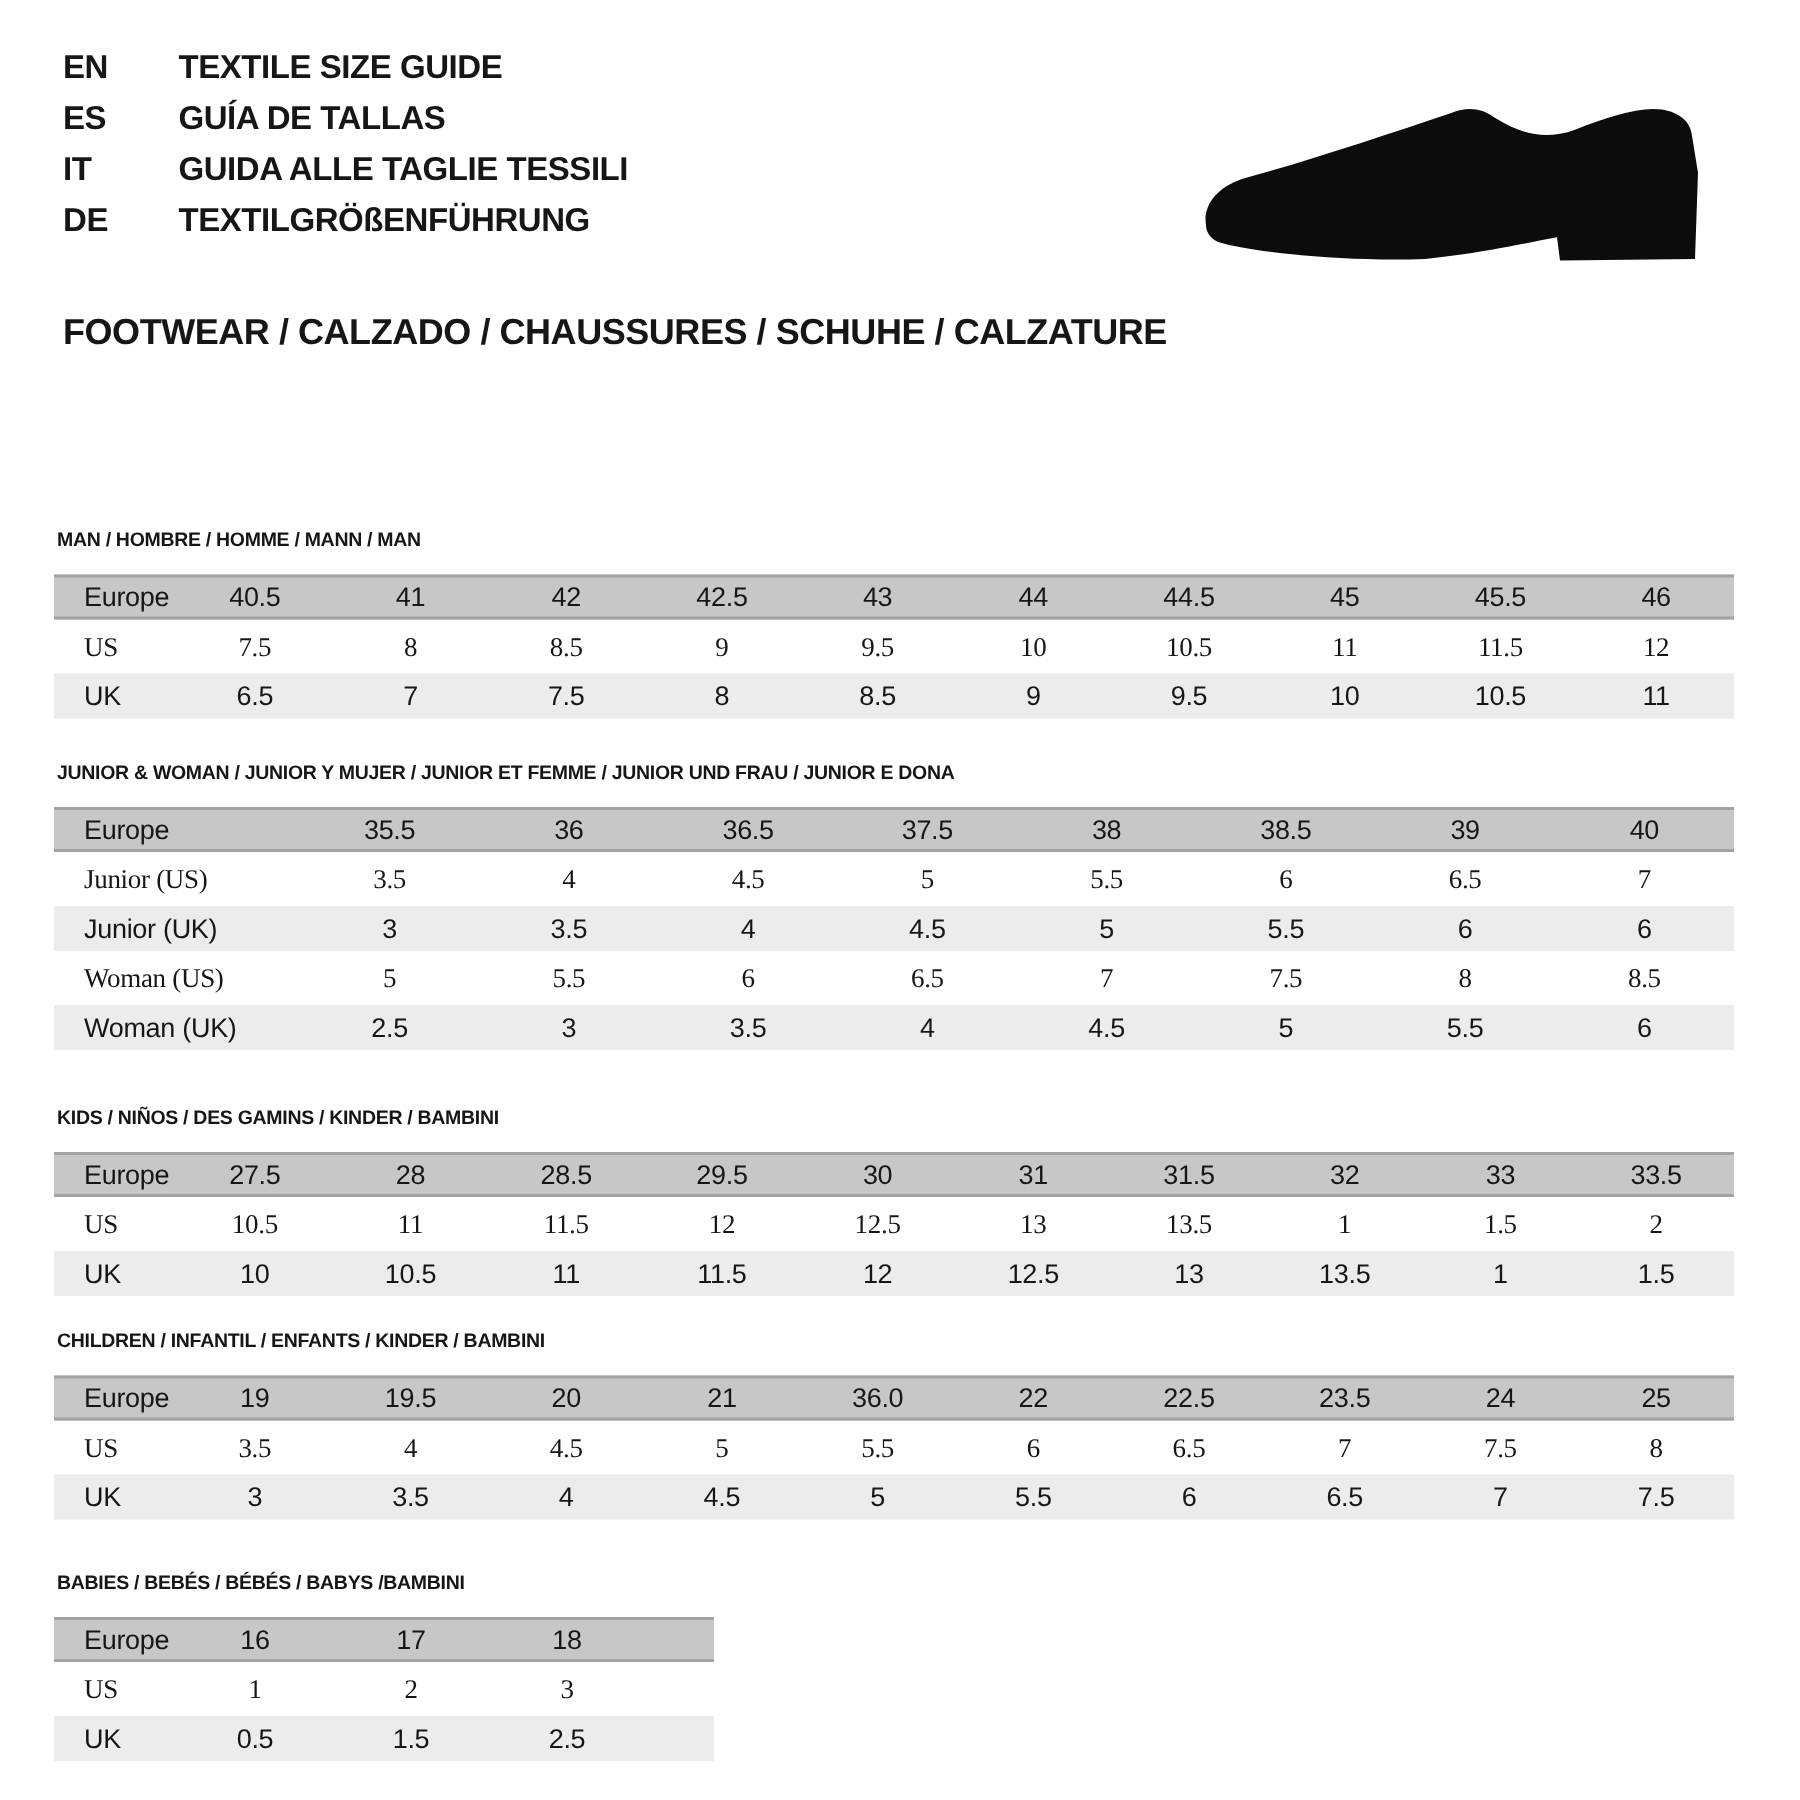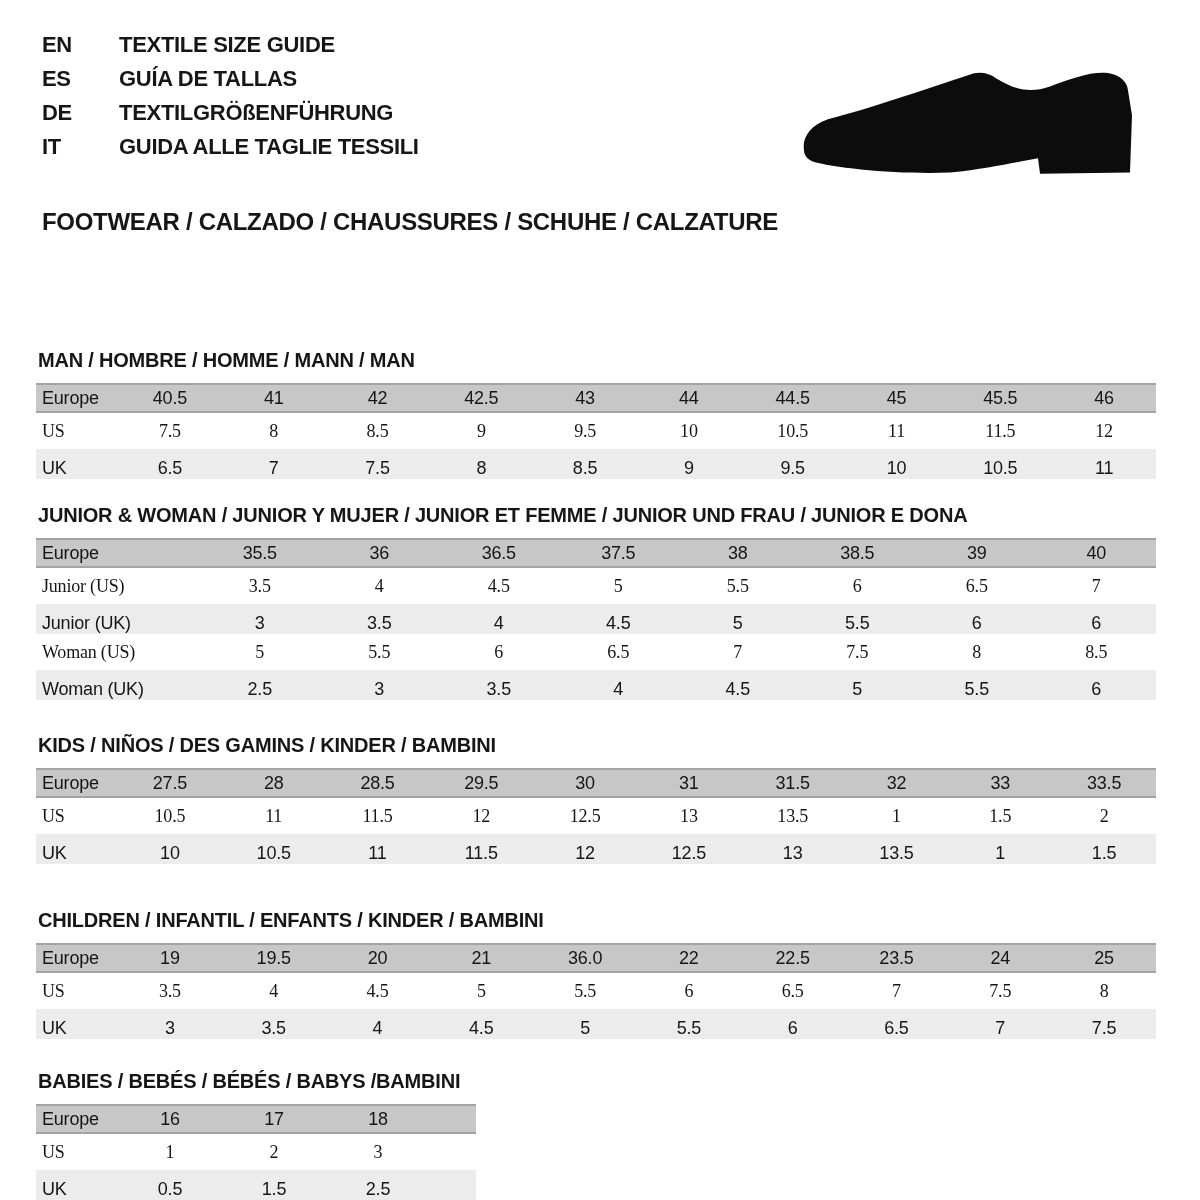--- a/index.html
+++ b/index.html
@@ -24,71 +24,71 @@
     position: absolute; left: 42px; top: 208px;
     font-size: 24px; font-weight: bold; letter-spacing: -0.3px;
     white-space: nowrap;
   }
   .shoe { position: absolute; left: 800px; top: 70px; width: 340px; height: 118px; }
   .shoe svg { width: 100%; height: 100%; display: block; }
 
   
   #sections { position: absolute; left: 36px; top: 350px; width: 1120px; }
   .section-title {
-    font-size: 20px; font-weight: bold; line-height: 20px;
+    font-size: 13px; font-weight: bold; line-height: 20px;
     margin: 0 0 13px 2px; letter-spacing: -0.2px; white-space: nowrap;
   }
   .size-section.s2 { margin-top: 26px; }
   .size-section.s3 { margin-top: 35px; }
-  .size-section.s4 { margin-top: 46px; }
+  .size-section.s4 { margin-top: 20px; }
   .size-section.s5 { margin-top: 32px; }
 
   .size-table { width: 1120px; }
   .size-table.babies { width: 440px; }
 
   .t-row {
     display: flex; align-items: center;
     height: 30px; margin-bottom: 3px;
     font-size: 18px; letter-spacing: -0.2px;
   }
   .t-row.head {
     background: #c7c7c7;
     border-top: 2px solid #a3a3a3;
     border-bottom: 2px solid #a3a3a3;
   }
-  .t-row.alt { background: #ececec; align-items: flex-end; }
+  .t-row.alt { background: #ececec; }
   .t-row.plain { background: transparent; font-family: Liberation Serif, serif; }
 
-  .cell.label { flex: 0 0 82px; padding-left: 6px; white-space: nowrap; }
+  .cell.label { flex: 0 0 82px; padding-left: 20px; white-space: nowrap; }
   .cols8 .cell.label { flex: 0 0 164px; }
   .babies .cell.label { flex: 0 0 82px; }
   .cell.value { flex: 1 1 0; text-align: center; }
   .babies .cell.value { flex: 0 0 104px; }
 </style>
 </head>
 <body>
 
 <div class="page">
 
   <div class="lang-list">
     <div class="lang-row">
       <span class="lang-code">EN</span>
       <span class="lang-text">TEXTILE SIZE GUIDE</span>
     </div>
     <div class="lang-row">
       <span class="lang-code">ES</span>
       <span class="lang-text">GUÍA DE TALLAS</span>
     </div>
     <div class="lang-row">
+      <span class="lang-code">IT</span>
+      <span class="lang-text">GUIDA ALLE TAGLIE TESSILI</span>
+    </div>
+    <div class="lang-row">
       <span class="lang-code">DE</span>
       <span class="lang-text">TEXTILGRÖßENFÜHRUNG</span>
-    </div>
-    <div class="lang-row">
-      <span class="lang-code">IT</span>
-      <span class="lang-text">GUIDA ALLE TAGLIE TESSILI</span>
     </div>
   </div>
 
   <div class="shoe">
     <svg viewBox="0 0 340 115" preserveAspectRatio="none" aria-hidden="true">
       <path fill="#0c0c0c" d="M4,78
            C2,66 10,54 28,48
            C70,37 122,20 168,5
            C178,1 188,2 196,8
            C214,19 230,23 250,16

